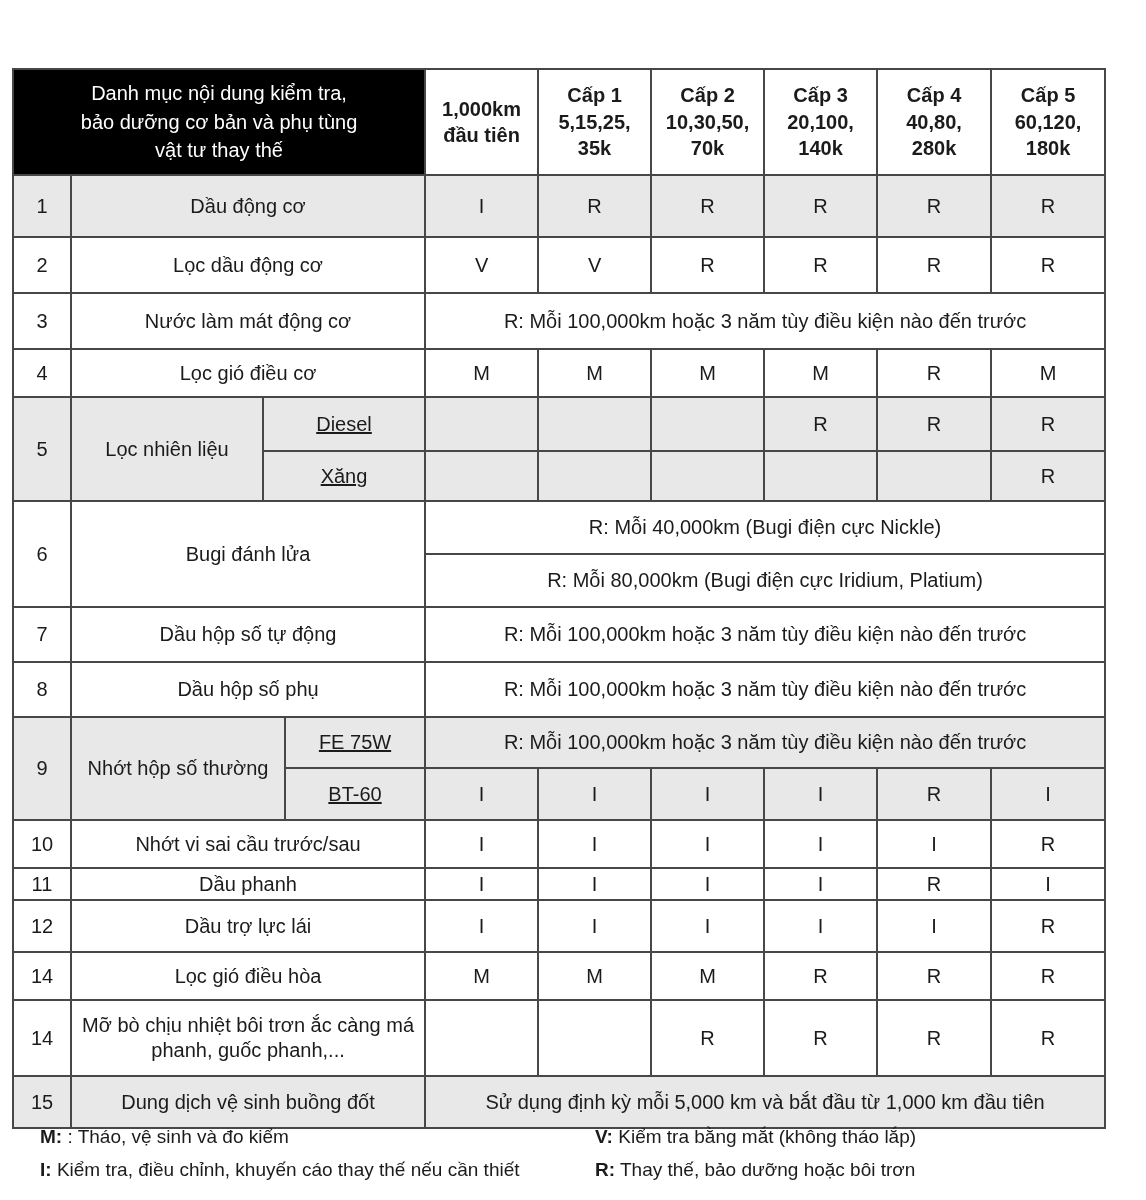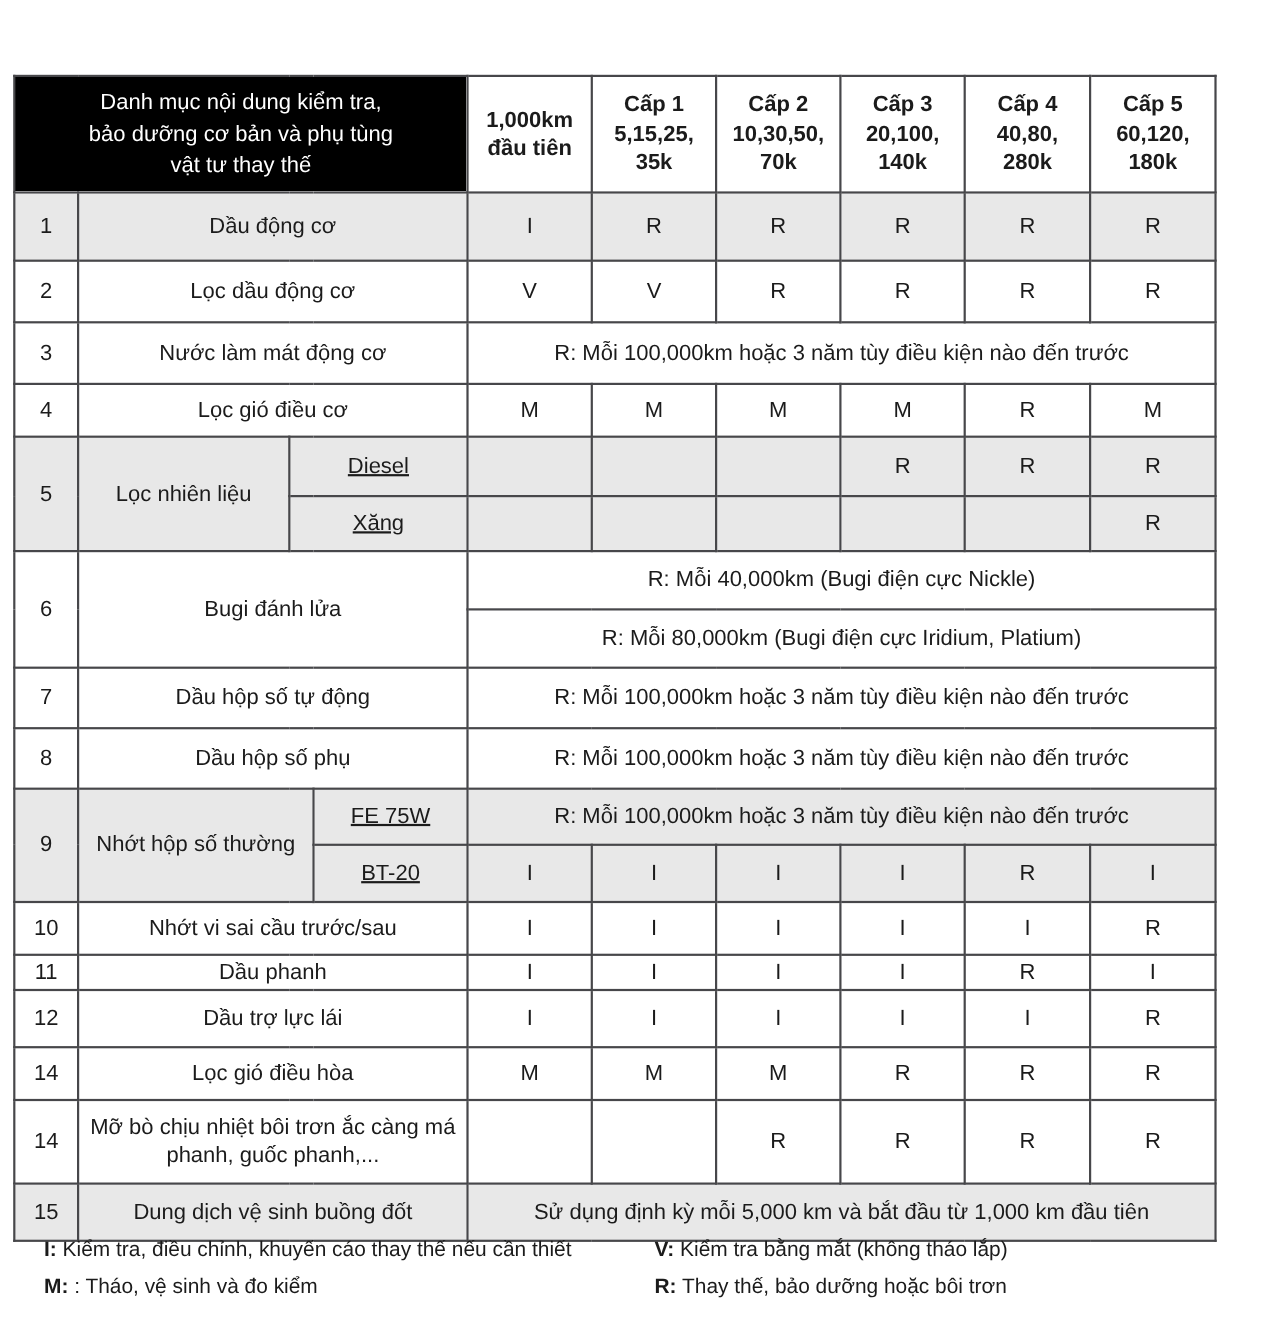--- a/index.html
+++ b/index.html
@@ -160,21 +160,21 @@
     <td colspan="6" class="spantext">R: Mỗi 100,000km hoặc 3 năm tùy điều kiện nào đến trước</td>
   </tr>
 
   <tr style="height:51px" class="gray">
     <td class="num" rowspan="2">9</td>
     <td colspan="2" rowspan="2" class="label">Nhớt hộp số thường</td>
     <td class="sub">FE 75W</td>
     <td colspan="6" class="spantext">R: Mỗi 100,000km hoặc 3 năm tùy điều kiện nào đến trước</td>
   </tr>
   <tr style="height:52px" class="gray">
-    <td class="sub">BT-20</td>
+    <td class="sub">BT-60</td>
     <td>I</td>
     <td>I</td>
     <td>I</td>
     <td>I</td>
     <td>R</td>
     <td>I</td>
   </tr>
 
   <tr style="height:48px">
     <td class="num">10</td>
@@ -234,22 +234,22 @@
   <tr style="height:52px" class="gray">
     <td class="num">15</td>
     <td colspan="3" class="label">Dung dịch vệ sinh buồng đốt</td>
     <td colspan="6" class="spantext">Sử dụng định kỳ mỗi 5,000 km và bắt đầu từ 1,000 km đầu tiên</td>
   </tr>
 </tbody>
     </table>
 
 <div class="legend">
   <div class="lcol left">
+    <div class="lline"><b>M:</b> <span>: Tháo, vệ sinh và đo kiểm</span></div>
     <div class="lline"><b>I:</b> <span>Kiểm tra, điều chỉnh, khuyến cáo thay thế nếu cần thiết</span></div>
-    <div class="lline"><b>M:</b> <span>: Tháo, vệ sinh và đo kiểm</span></div>
   </div>
   <div class="lcol right">
     <div class="lline"><b>V:</b> <span>Kiểm tra bằng mắt (không tháo lắp)</span></div>
     <div class="lline"><b>R:</b> <span>Thay thế, bảo dưỡng hoặc bôi trơn</span></div>
   </div>
 </div>
 
 </div>
 
 </body></html>

